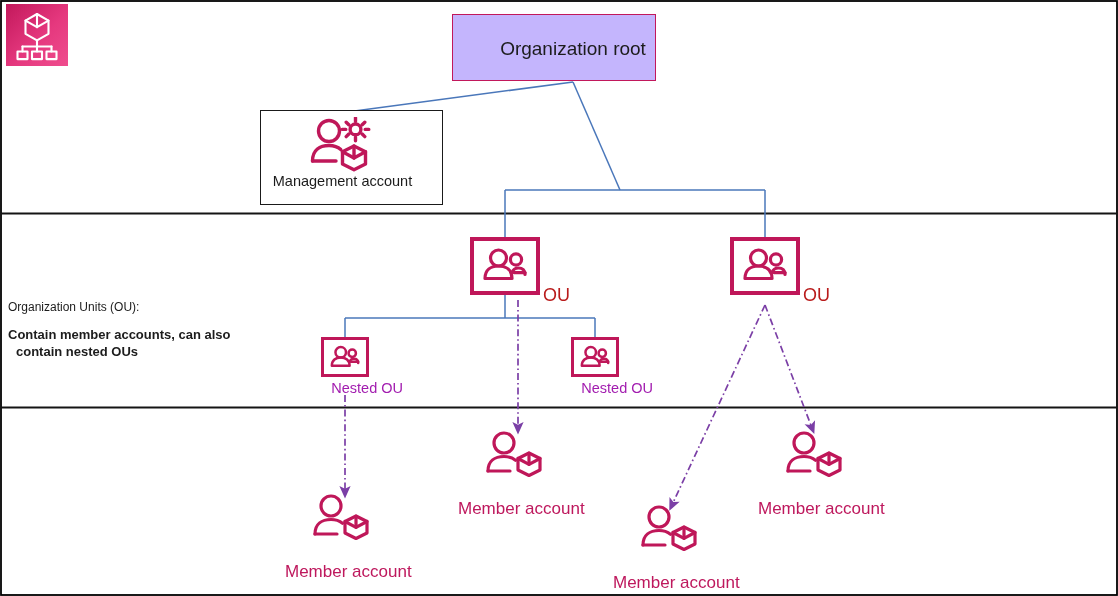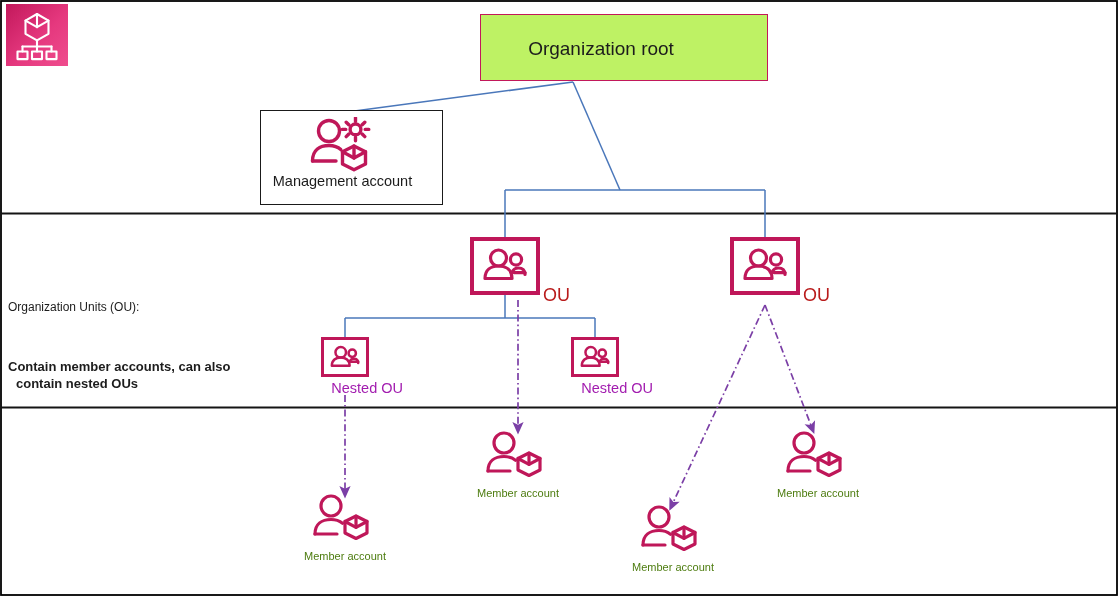--- a/index.html
+++ b/index.html
@@ -4,22 +4,22 @@
 <style>
   html,body{margin:0;padding:0;background:#ffffff;}
   body{font-family:"Liberation Sans",sans-serif;}
   #stage{position:relative;width:1118px;height:596px;background:#ffffff;overflow:hidden;}
   #svg-layer{position:absolute;left:0;top:0;width:1118px;height:596px;}
 
   .logo{position:absolute;left:6px;top:4px;width:62px;height:62px;
         background:linear-gradient(135deg,#c2185b 0%,#e5387e 55%,#ef4d8e 100%);}
   .logo svg{display:block;}
 
-  .root-box{position:absolute;left:452px;top:14px;width:288px;height:67px;
-            border:1.6px solid #c2185b;background:#bef264;box-sizing:border-box;margin-left:28px;}
+  .root-box{position:absolute;left:452px;top:14px;width:204px;height:67px;
+            border:1.6px solid #c2185b;background:#c4b5fd;box-sizing:border-box;}
   .root-text{position:absolute;left:0;top:0;width:240px;height:67px;
              display:flex;align-items:center;justify-content:center;
              font-size:19px;color:#1c1c1c;}
 
   .mgmt-box{position:absolute;left:260px;top:110px;width:183px;height:95px;
             border:1.5px solid #1a1a1a;background:#ffffff;box-sizing:border-box;}
   .mgmt-icon{position:absolute;left:48px;top:6px;}
   .mgmt-text{position:absolute;left:0;top:62px;width:163px;text-align:center;
              font-size:14.5px;color:#1c1c1c;}
 
@@ -27,26 +27,26 @@
           background:#ffffff;box-sizing:border-box;display:flex;
           align-items:center;justify-content:center;}
   .ou-tag{position:absolute;font-size:18px;color:#b91c1c;}
 
   .nou-box{position:absolute;width:48px;height:40px;border:3px solid #bf1759;
            background:#ffffff;box-sizing:border-box;display:flex;
            align-items:center;justify-content:center;}
   .nou-tag{position:absolute;font-size:14.5px;color:#a21caf;text-align:right;}
 
   .macct{position:absolute;}
-  .macct-tag{position:absolute;font-size:11px;color:#4d7c0f;
-             text-align:center;white-space:nowrap;}
+  .macct-tag{position:absolute;font-size:17px;color:#be185d;
+             text-align:center;white-space:nowrap;margin-top:12px;}
 
   .band-title{position:absolute;font-size:12px;color:#1c1c1c;}
   .band-sub{position:absolute;font-size:13px;color:#1c1c1c;line-height:17px;
-            font-weight:bold;margin-top:32px;}
+            font-weight:bold;}
   .band-plain{position:absolute;font-size:18px;color:#1c1c1c;}
 </style>
 </head>
 <body>
 
 <div id="stage">
 
   <svg id="svg-layer" viewBox="0 0 1118 596" xmlns="http://www.w3.org/2000/svg">
     <defs>
       <marker id="arrowPurple" markerWidth="9" markerHeight="9" refX="4.2" refY="4.2" orient="auto">

